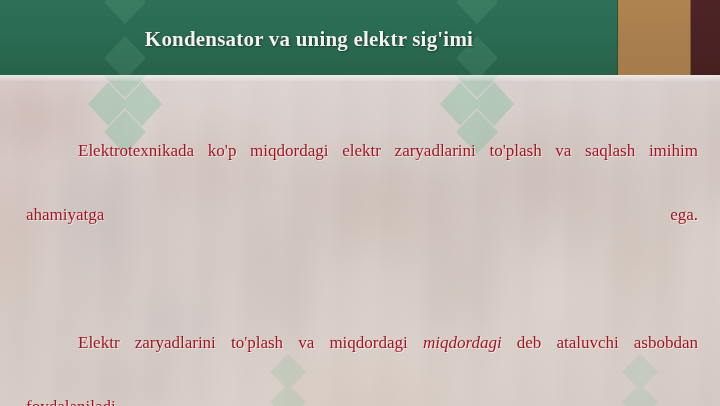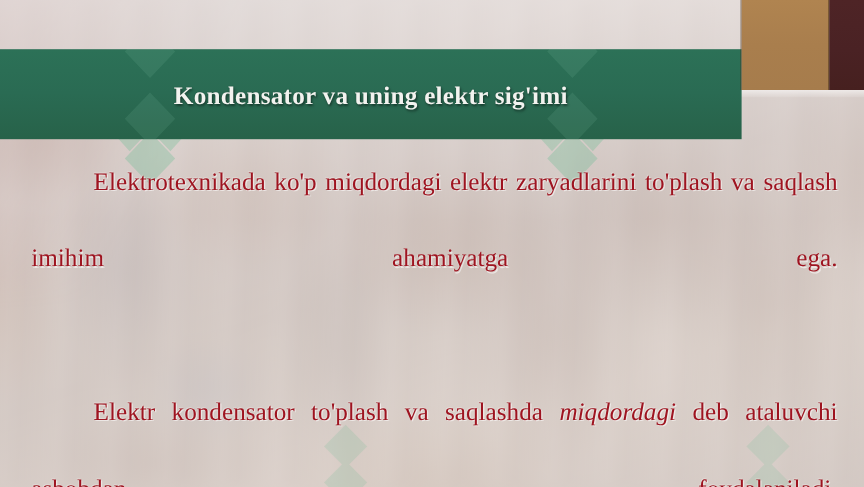--- a/index.html
+++ b/index.html
@@ -95,21 +95,20 @@
   .header-bar {
     position: absolute;
     left: 0; top: 0;
     width: 618px; height: 75px;
     background: linear-gradient(180deg, #2c7157 0%, #2a6b53 48%, #276249 100%);
     display: flex;
     align-items: center;
     justify-content: center;
     overflow: hidden;
     z-index: 5;
-    margin-top: 41px;
   }
   .header-bar .wm-in {
     position: absolute;
     opacity: 0.20;
   }
   .slide-title {
     position: relative;
     z-index: 3;
     color: #f2f3ef;
     font-size: 21px;
@@ -155,21 +154,21 @@
   .body-area {
     position: absolute;
     left: 0; top: 75px;
     width: 720px; height: 331px;
     z-index: 6;
     padding: 44px 22px 0 26px;
   }
 
   .para {
     color: #9e1420;
-    font-size: 21px;
+    font-size: 17px;
     line-height: 64px;
     text-align: justify;
     text-indent: 52px;
     text-shadow:
        1px 1px 0 rgba(255,255,255,0.55),
       -0.5px -0.5px 0 rgba(255,255,255,0.30);
     margin: 0;
   }
   .para + .para { margin-top: 0px; }
   .para::after {
@@ -254,17 +253,17 @@
   <div class="band-tan"></div>
   <div class="band-sep" style="left:617px;"></div>
   <div class="band-maroon"></div>
   <div class="band-sep" style="left:690px;"></div>
   <div class="header-under"></div>
 
   <div class="body-area">
 
     <p class="para"><span>Elektrotexnikada ko'p miqdordagi elektr zaryadlarini to'plash va saqlash imihim ahamiyatga ega.</span></p>
 
-    <p class="para"><span>Elektr kondensator to'plash va saqlashda</span><span> </span><span class="term-italic">miqdordagi</span><span> </span><span>deb ataluvchi asbobdan foydalaniladi.</span></p>
+    <p class="para"><span>Elektr zaryadlarini to'plash va miqdordagi</span><span> </span><span class="term-italic">miqdordagi</span><span> </span><span>deb ataluvchi asbobdan foydalaniladi.</span></p>
 
   </div>
 
 </div>
 
 </body></html>

